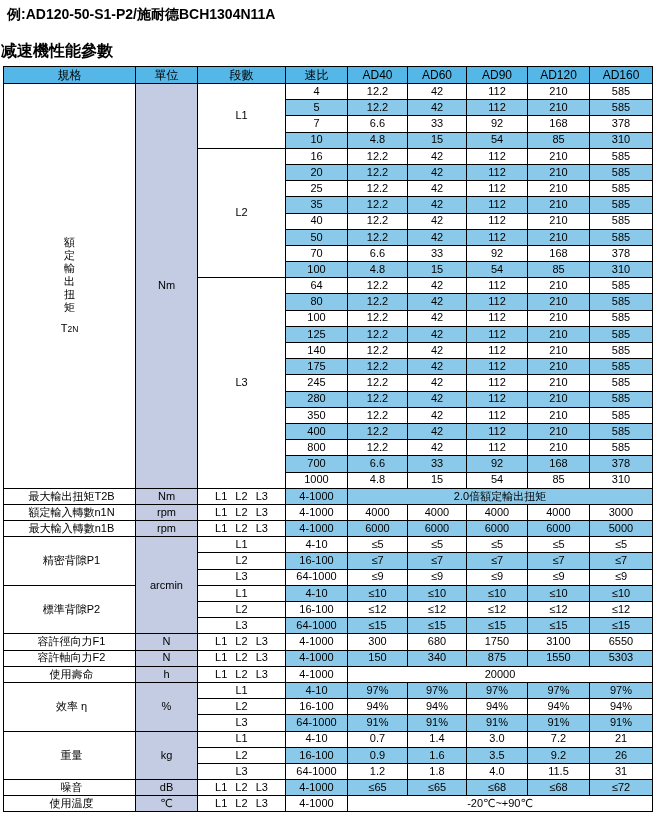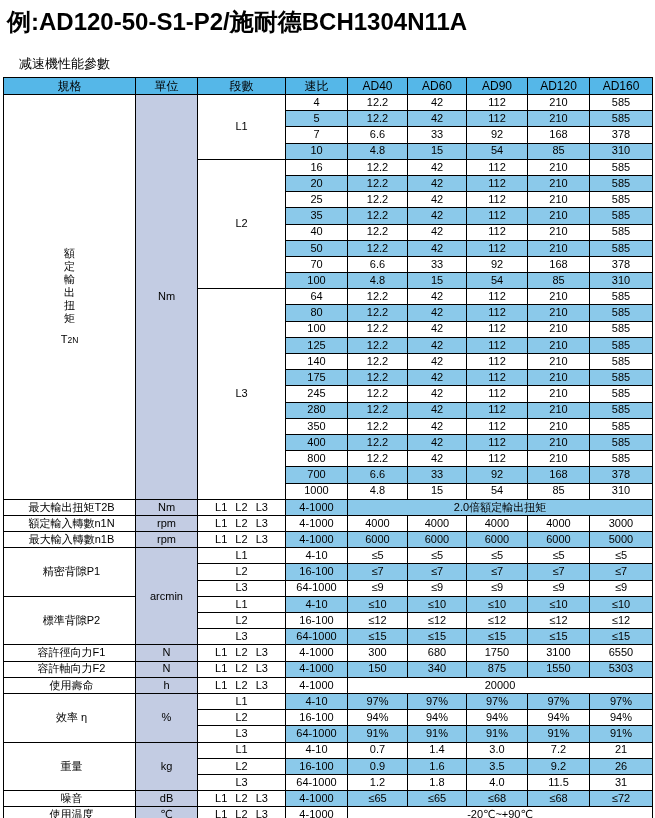--- a/index.html
+++ b/index.html
@@ -1,22 +1,22 @@
 <!DOCTYPE html>
 <html style="--header-bg: #55b7e8; --stripe-bg: #8bc9ea; --unit-bg: #c3cce3;"><head>
 <meta charset="utf-8">
 <style>
   html,body{margin:0;padding:0;}
   body{
     width:655px;height:818px;background:#ffffff;color:#000;
     font-family:"Liberation Sans","DejaVu Sans",sans-serif;
     -webkit-font-smoothing:antialiased;
   }
-  .title{font-size:24px;font-weight:bold;margin:6px 0 0 7px;white-space:nowrap;}
-  .caption{font-size:13px;font-weight:normal;margin:17px 0 4px 19px;}
+  .title{font-size:14px;font-weight:bold;margin:6px 0 0 7px;white-space:nowrap;}
+  .caption{font-size:16px;font-weight:bold;margin:17px 0 4px 1px;}
   table{border-collapse:collapse;table-layout:fixed;margin-left:3px;}
   th,td{
     border:1px solid #000;font-size:11px;text-align:center;
     padding:0;height:15.2px;line-height:1.05;overflow:hidden;white-space:nowrap;
   }
   thead th{background:var(--header-bg,#55b7e8);font-weight:normal;font-size:12px;height:16px;}
   .c-unit{background:var(--unit-bg,#c3cce3);}
   .b{background:var(--stripe-bg,#8bc9ea);}
   .c-label{text-align:center;padding-left:4px;}
   .c-label.v{text-align:center;padding-left:0;}

